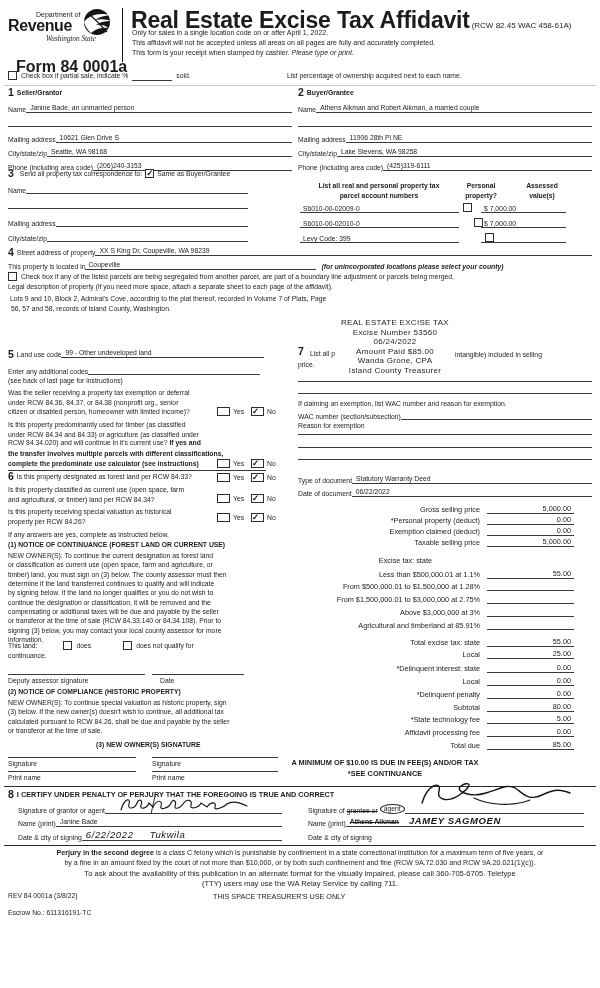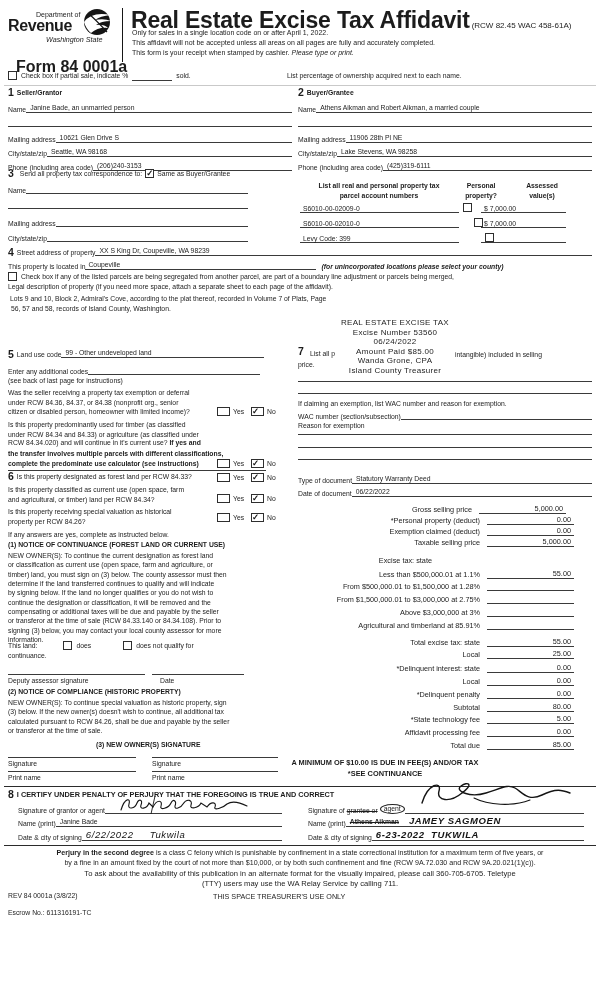--- a/index.html
+++ b/index.html
@@ -20,21 +20,21 @@
   .cb.checked::after{content:"\2713";position:absolute;left:0px;top:-2.5px;font-size:8.5px;font-weight:bold;color:#161616}
   .yn{display:flex;gap:3px;align-items:center}
   .yn span{padding-right:4px}
   .taxrow{display:flex;align-items:flex-end}
   .taxlbl{flex:1;text-align:right;padding-right:7px;white-space:nowrap;font-size:7.3px}
   .taxval{width:84px;border-bottom:1px solid #3a3a3a;text-align:right;font-size:7.3px;padding-right:3px;min-height:8px}
   .nl .taxval{border-bottom:none}
   .hand{font-style:italic;white-space:pre;font-size:9.5px;letter-spacing:0.6px;color:#141414}
   .strike{text-decoration:line-through}
   .circled{border:1px solid #222;border-radius:50%;padding:0 3px 1px 3px}
-  .script{font-family:Liberation Sans, sans-serif;font-style:italic}
+  .script{font-family:Liberation Serif, serif;font-style:italic}
   .stamp{white-space:pre-line;line-height:9.5px;text-align:center;font-size:8px;letter-spacing:0.3px;color:#1d1d1d}
 </style>
 </head>
 <body>
 
 <div id="page">
 
   
   <div class="abs" style="left:36px;top:11px;font-size:7px">Department of</div>
   <div class="abs b" style="left:8px;top:17px;font-size:16px;letter-spacing:-0.4px">Revenue</div>
@@ -269,21 +269,21 @@
   <div class="abs row" style="left:298px;top:472px;width:294px;height:12px">
     <span class="lbl">Type of document</span>
     <span class="fill">Statutory Warranty Deed</span>
   </div>
   <div class="abs row" style="left:298px;top:485px;width:294px;height:12px">
     <span class="lbl">Date of document</span>
     <span class="fill">06/22/2022</span>
   </div>
 
   
-  <div class="abs taxrow" style="left:292px;top:504px;width:274px">
+  <div class="abs taxrow" style="left:300px;top:504px;width:274px">
       <span class="taxlbl">Gross selling price</span>
       <span class="taxval">5,000.00</span>
     </div>
   <div class="abs taxrow" style="left:300px;top:515px;width:274px">
       <span class="taxlbl">*Personal property (deduct)</span>
       <span class="taxval">0.00</span>
     </div>
   <div class="abs taxrow" style="left:300px;top:526px;width:274px">
       <span class="taxlbl">Exemption claimed (deduct)</span>
       <span class="taxval">0.00</span>
@@ -440,21 +440,20 @@
   </div>
   <div class="abs row" style="left:308px;top:815px;width:276px;height:12px">
     <span class="lbl">Name (print)</span>
     <span class="fill">
       <span class="strike b">Athens Aikman</span>
       <span class="hand b" style="margin-left:8px">JAMEY SAGMOEN</span>
     </span>
   </div>
   <div class="abs row" style="left:308px;top:828px;width:276px;height:13px">
     <span class="lbl">Date &amp; city of signing</span>
-    <span class="fill"><span class="hand b">6-23-2022  TUKWILA</span></span>
   </div>
 
   
   <div class="abs" style="left:4px;top:845px;width:592px;border-top:1.2px solid #2b2b2b"></div>
   <div class="abs c" style="left:8px;top:849px;width:584px;font-size:7.1px">
     <span class="b">Perjury in the second degree</span><span> is a class C felony which is punishable by confinement in a state correctional institution for a maximum term of five years, or</span>
   </div>
   <div class="abs c" style="left:8px;top:859px;width:584px;font-size:7.1px">by a fine in an amount fixed by the court of not more than $10,000, or by both such confinement and fine (RCW 9A.72.030 and RCW 9A.20.021(1)(c)).</div>
   <div class="abs c" style="left:8px;top:869px;width:584px;font-size:7.6px">To ask about the availability of this publication in an alternate format for the visually impaired, please call 360-705-6705. Teletype</div>
   <div class="abs c" style="left:8px;top:879px;width:584px;font-size:7.6px">(TTY) users may use the WA Relay Service by calling 711.</div>

